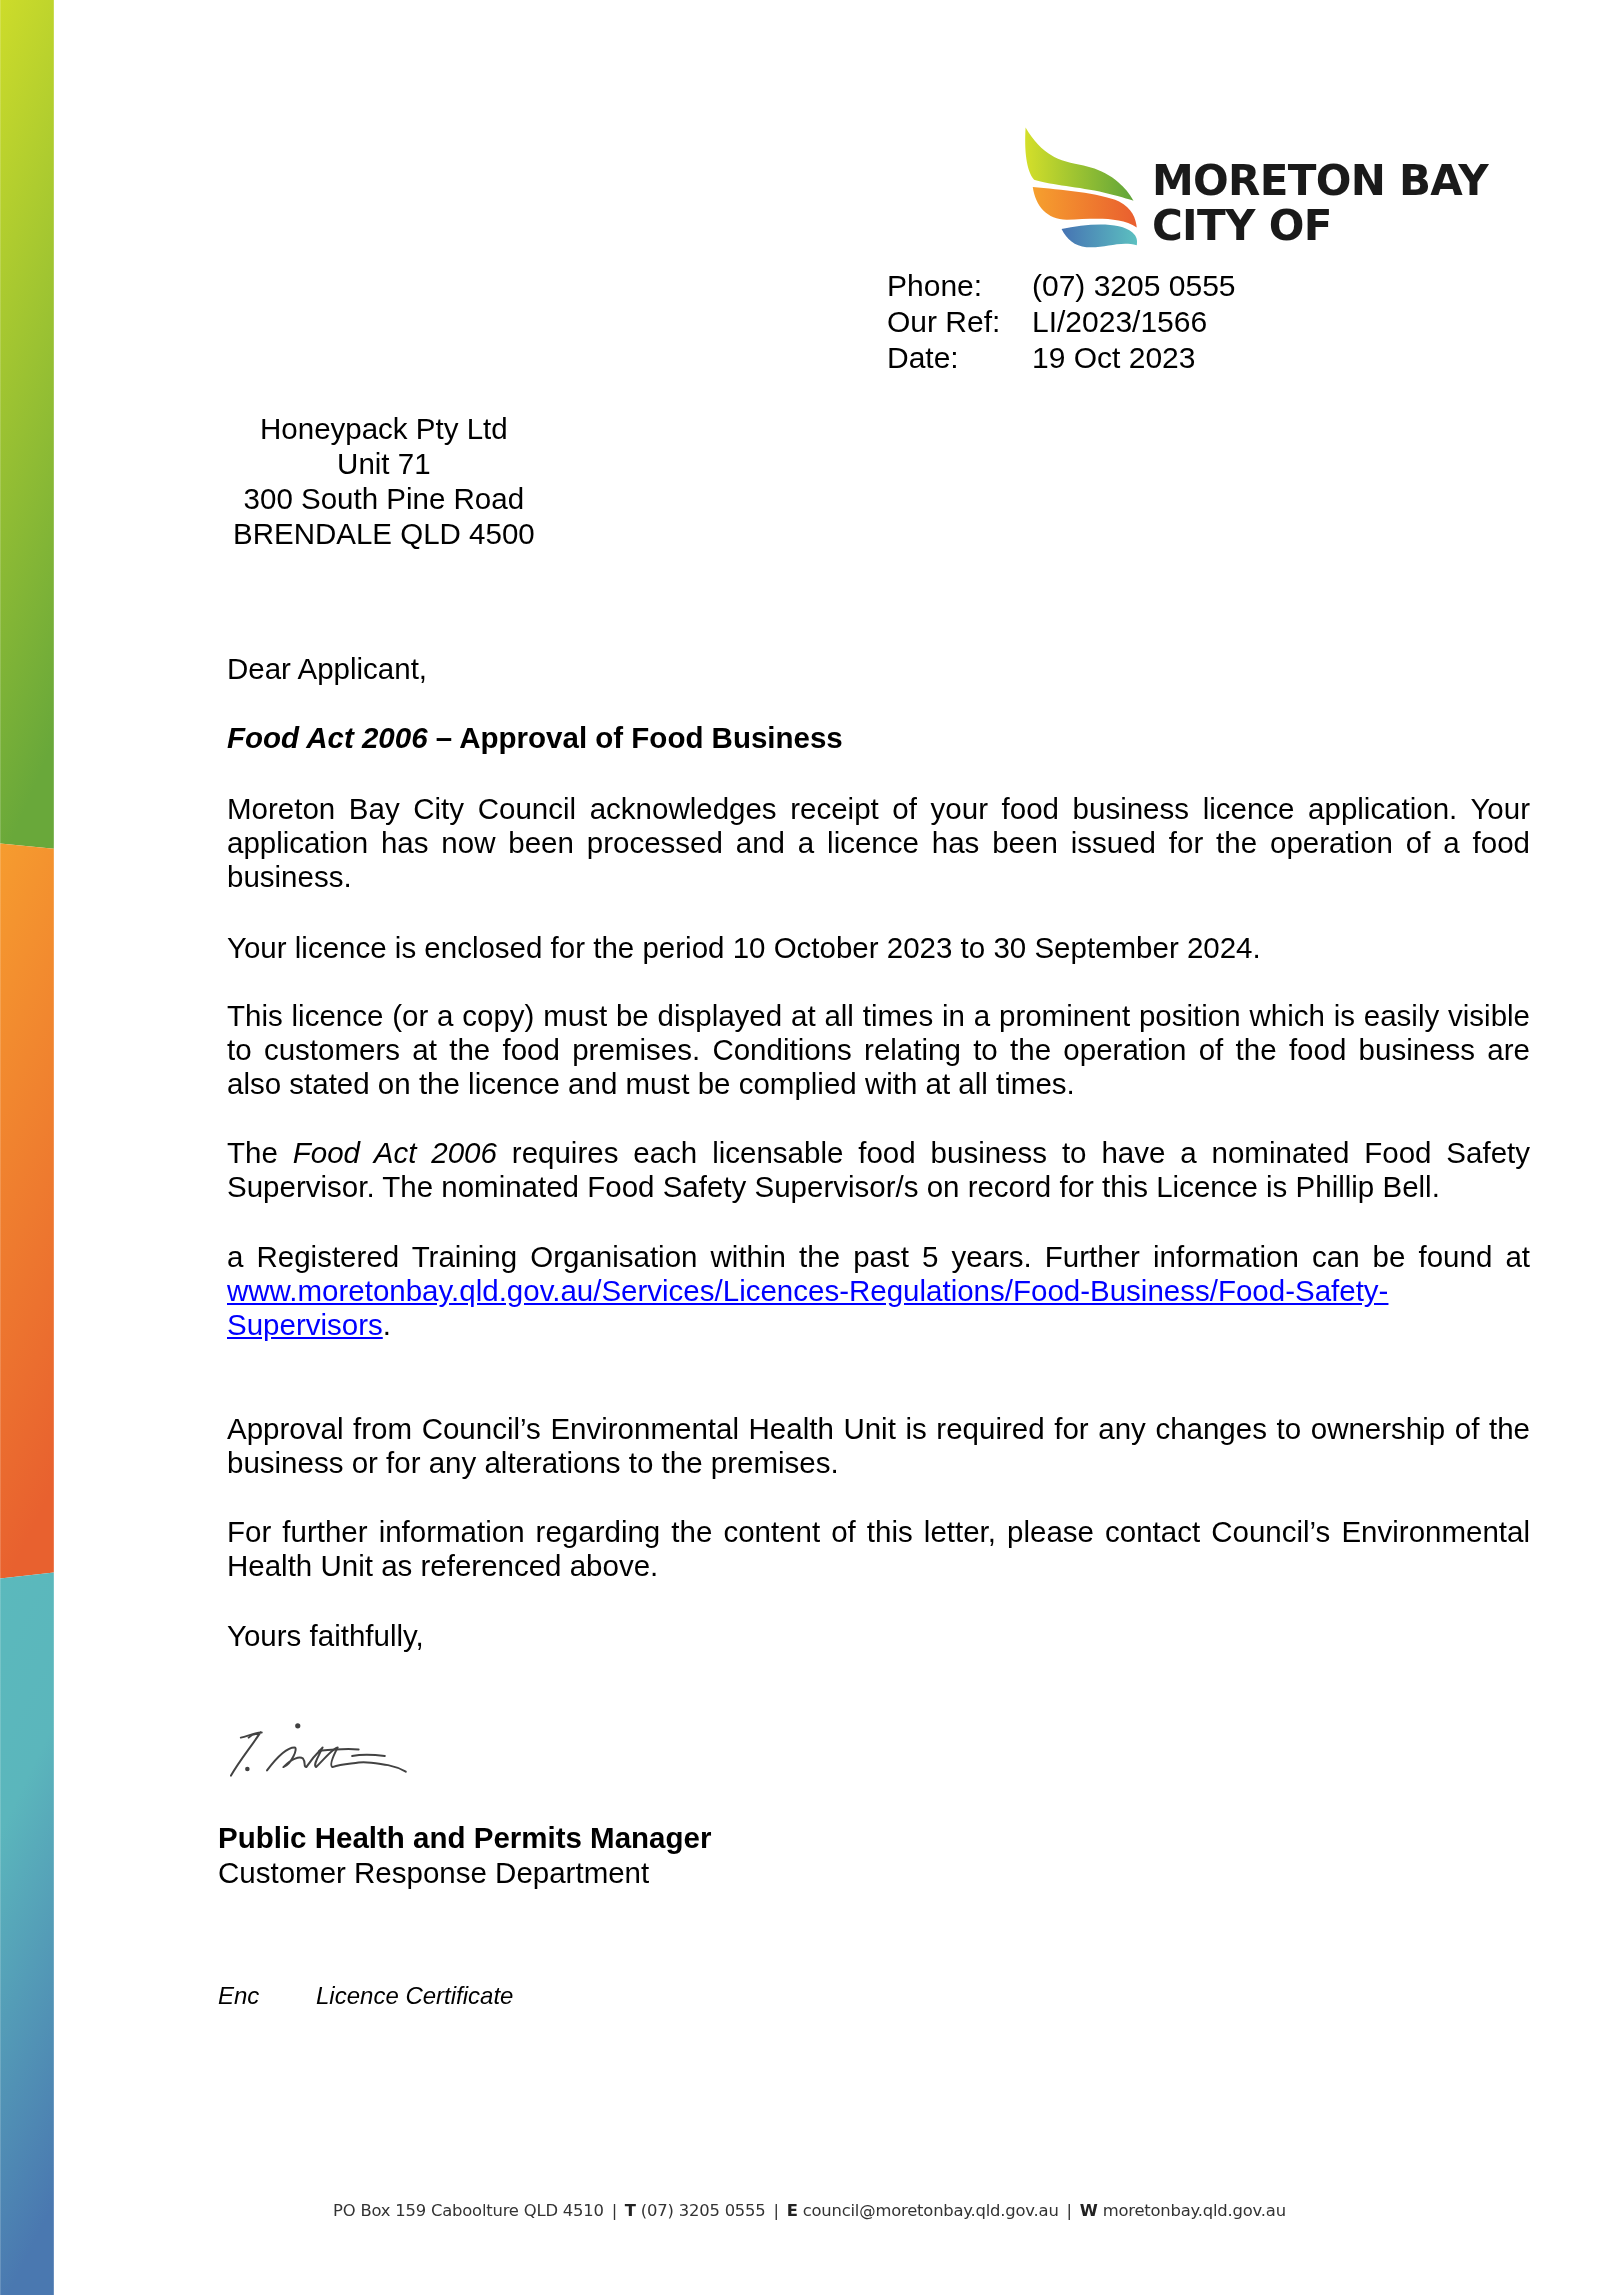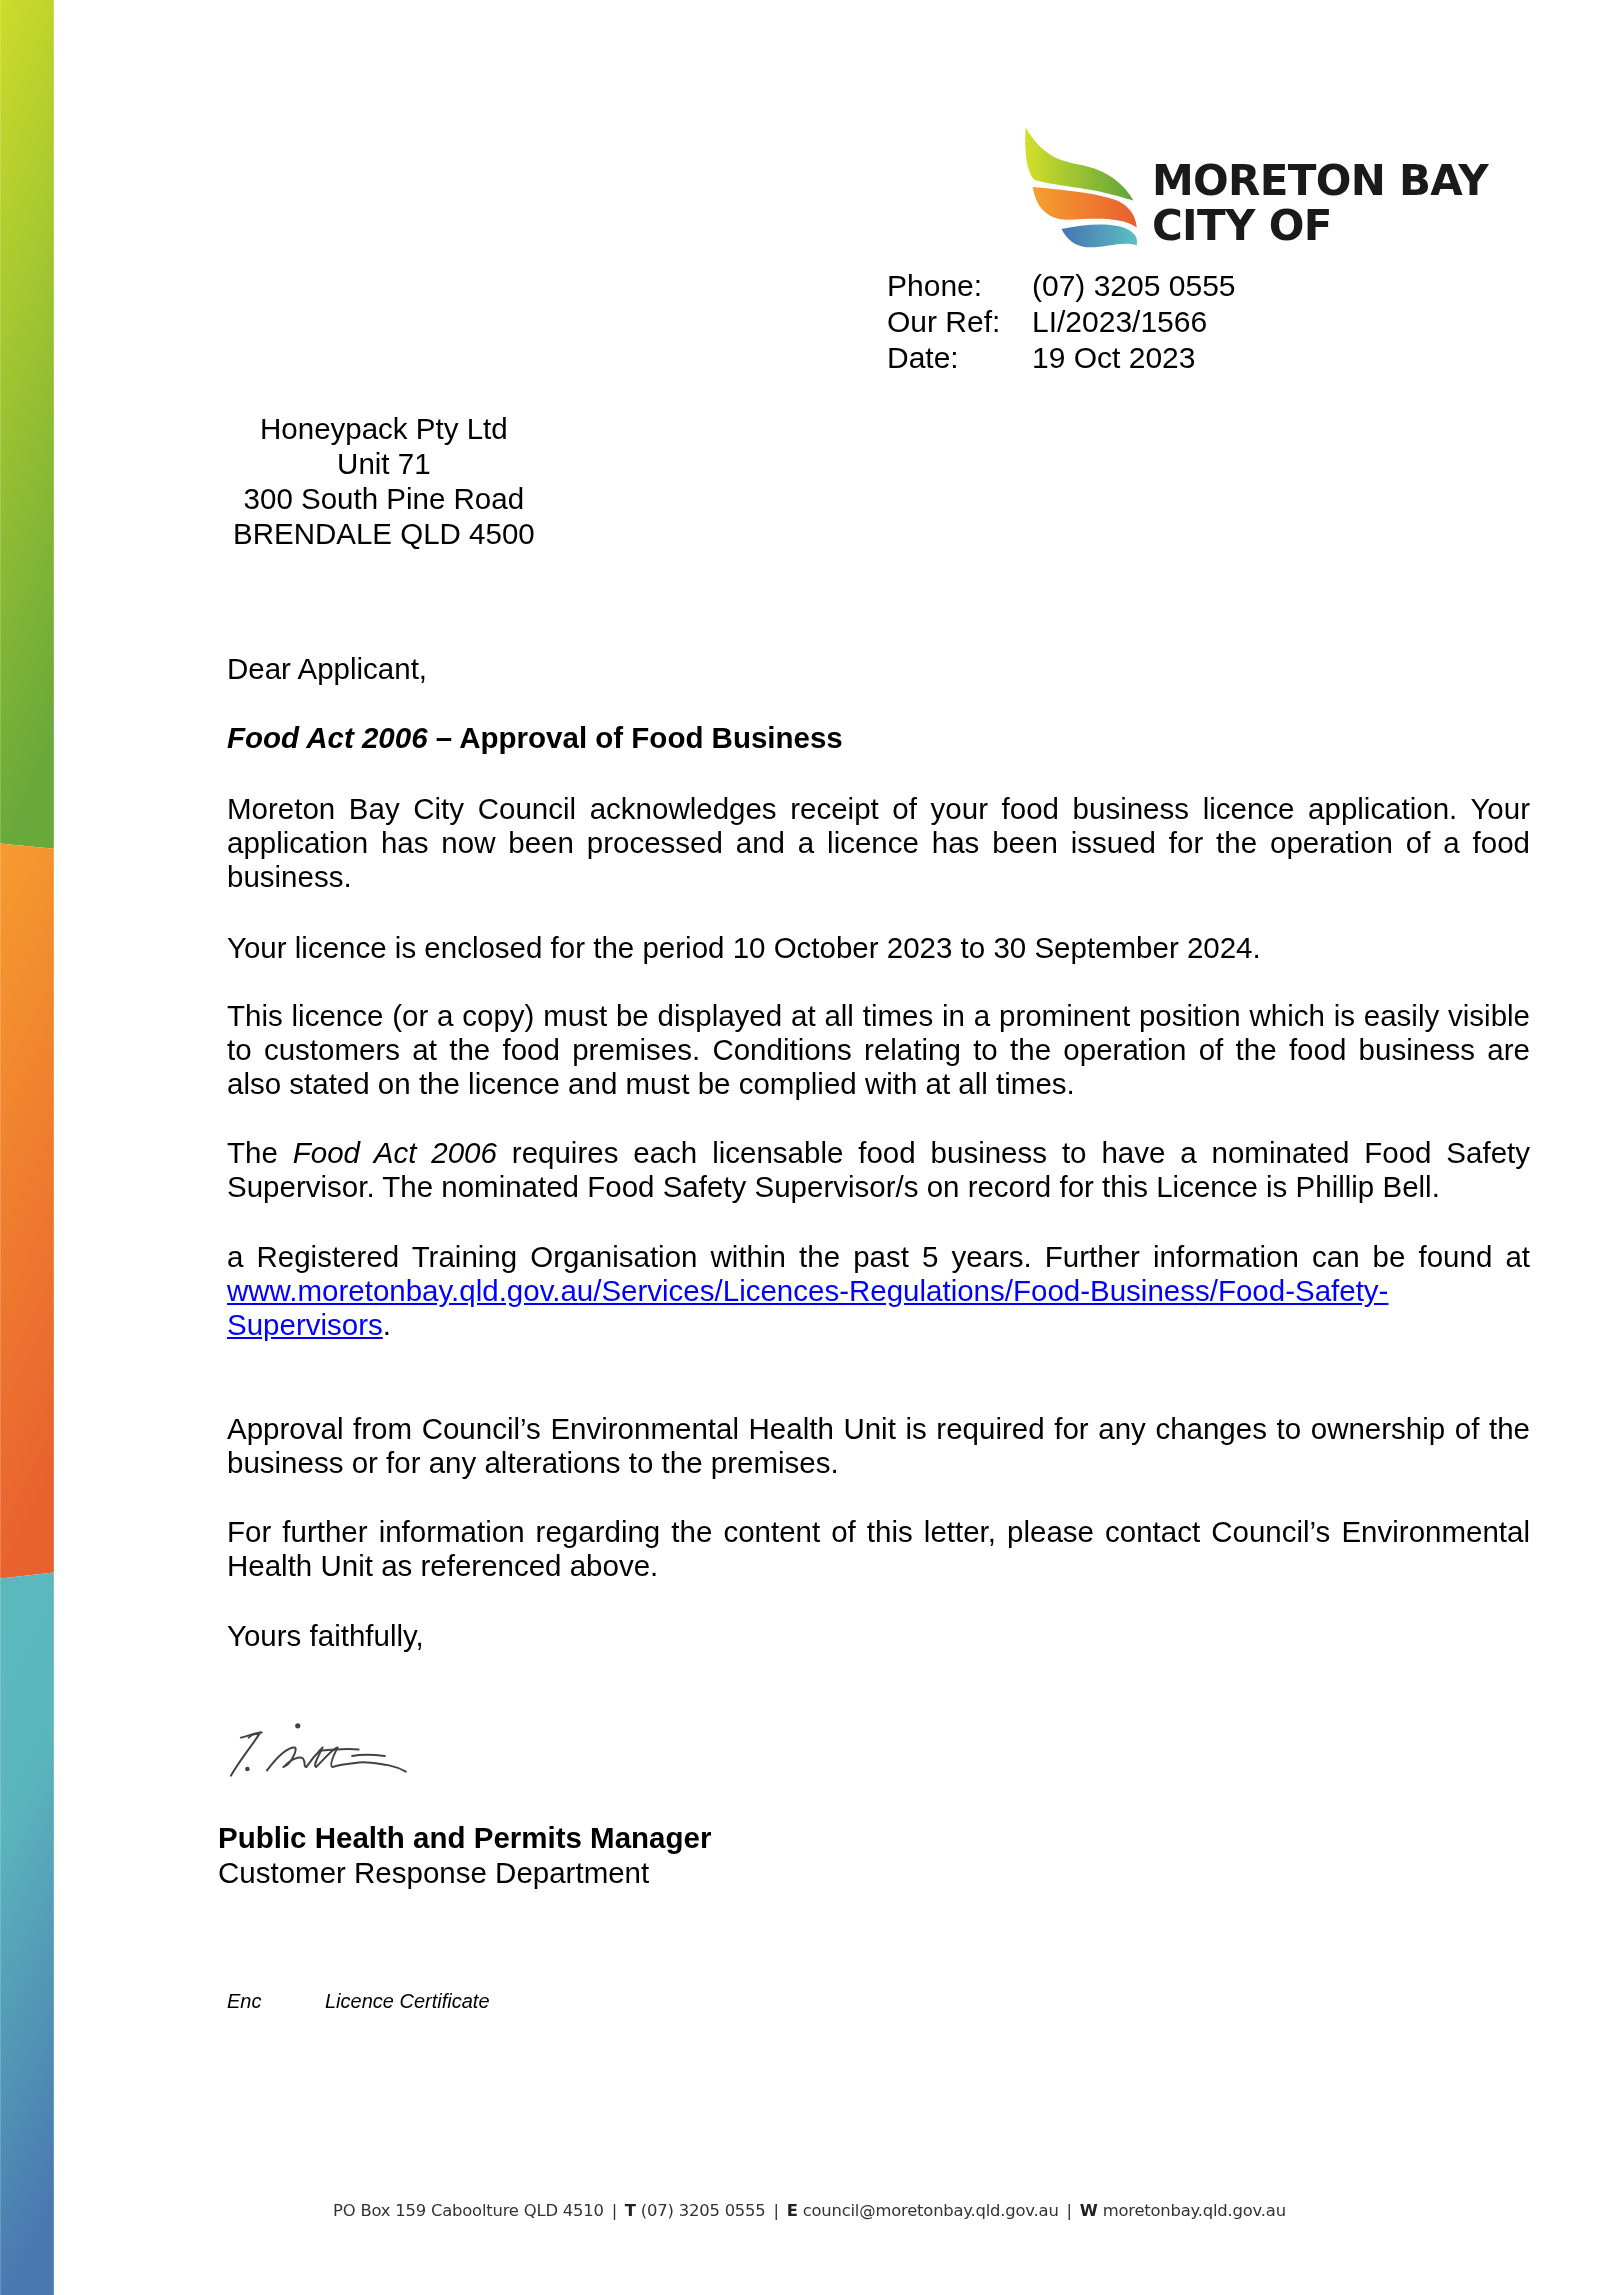--- a/index.html
+++ b/index.html
@@ -33,21 +33,21 @@
   .p6 { top: 1403px; }
   .p7 { top: 1506px; }
   .closing { top: 1610px; }
   a.link { color: #0000ff; text-decoration: underline; }
 
   .signature { position: absolute; left: 221px; top: 1718px; width: 236px; height: 72px; }
 
   .signoff { position: absolute; left: 218px; top: 1820px; font-size: 29.5px; line-height: 35px; }
   .signoff .title { font-weight: bold; }
 
-  .enc { position: absolute; left: 227px; top: 1982px; font-size: 20px; font-style: italic; white-space: nowrap; margin-top: 8px; }
+  .enc { position: absolute; left: 218px; top: 1982px; font-size: 24px; font-style: italic; white-space: nowrap; }
   .enc .enc-label { display: inline-block; width: 98px; }
 
   .footer { position: absolute; left: 333px; top: 2201px; font-family: "DejaVu Sans", sans-serif;
             font-size: 16.4px; color: #333; white-space: nowrap; letter-spacing: -0.2px; }
   .footer b { color: #222; }
   .footer .sep { margin: 0 7.9px; }
 </style>
 </head>
 <body>
 

